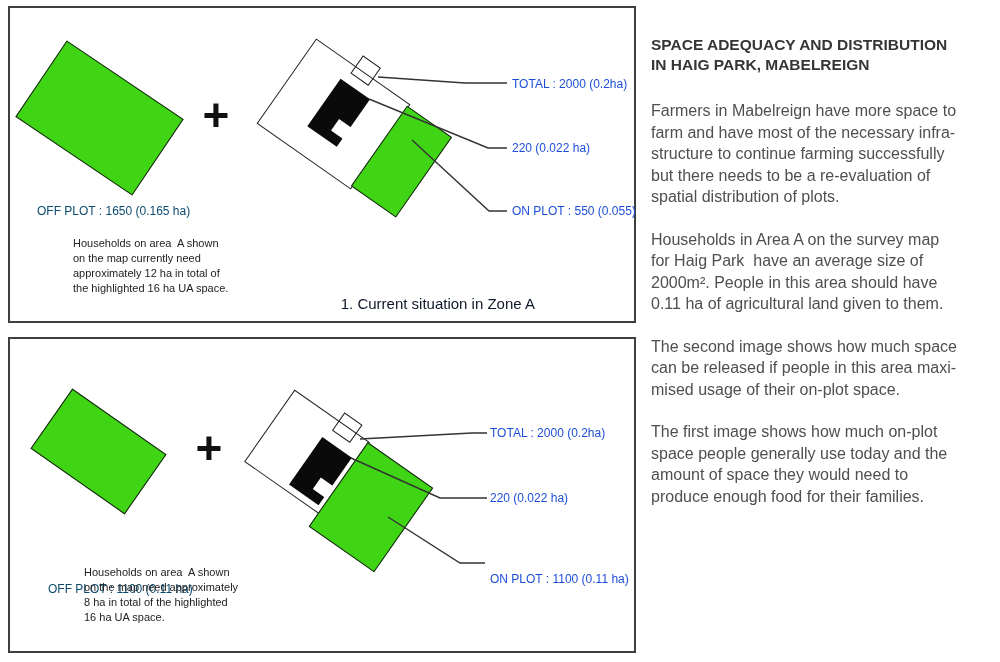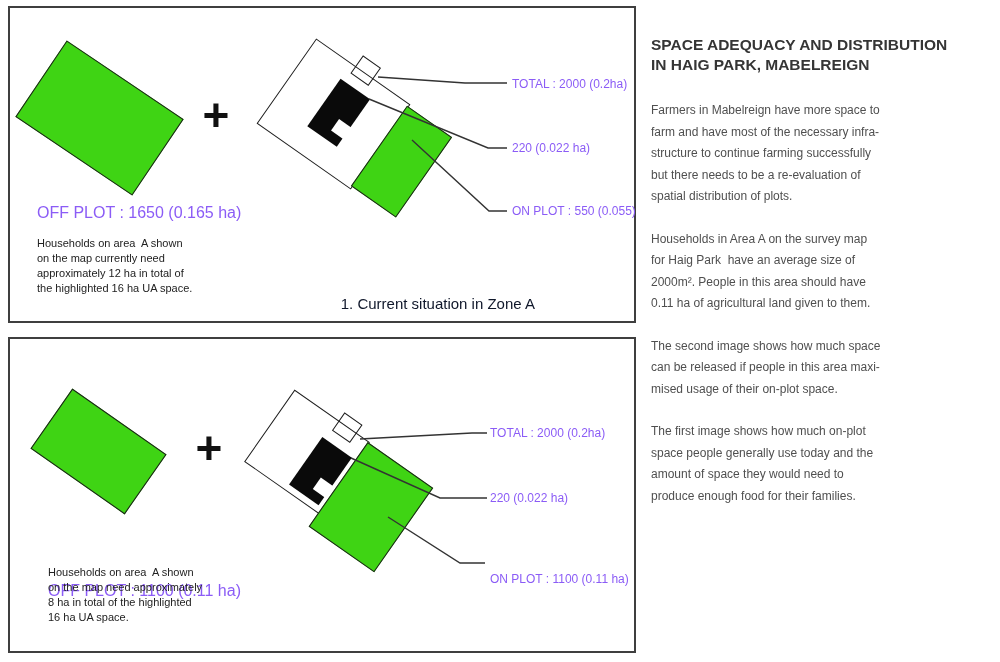--- a/index.html
+++ b/index.html
@@ -47,49 +47,49 @@
   #panel1 .onplot{left:112px;top:2px;width:53px;height:96px;}
   #panel2 .onplot{left:89px;top:0px;width:78px;height:101px;}
 
   .shed{position:absolute;width:20px;height:20px;border:1.5px solid #1f1f1f;background:transparent;}
   #panel1 .shed{left:47px;top:-14px;}
   #panel2 .shed{left:53px;top:-11px;}
 
   .leaders{position:absolute;left:0;top:0;pointer-events:none;}
 
   .callout{
-    position:absolute;font-size:12px;color:#8b5cf6;white-space:nowrap;transform:translateY(-50%);text-align:right;
+    position:absolute;font-size:12px;color:#1d4ed8;white-space:nowrap;transform:translateY(-50%);text-align:right;
   }
   #panel1 .callout{left:502px;}
   #panel2 .callout{left:480px;}
   #panel1 .c-total{top:76px;}  #panel1 .c-building{top:140px;} #panel1 .c-onplot{top:203px;}
   #panel2 .c-total{top:94px;}  #panel2 .c-building{top:159px;} #panel2 .c-onplot{top:240px;}
 
-  .offlabel{position:absolute;font-size:16px;color:#8b5cf6;white-space:nowrap;text-align:right;}
+  .offlabel{position:absolute;font-size:12px;color:#0c4a6e;white-space:nowrap;text-align:right;}
   #panel1 .offlabel{left:27px;top:196px;}
   #panel2 .offlabel{left:38px;top:199px;margin-top:44px;}
 
   .note{
-    position:absolute;font-size:11px;line-height:15px;color:#222;white-space:pre-wrap;
+    position:absolute;font-size:11px;line-height:15px;color:#222;white-space:pre-wrap;margin-left:36px;
   }
   #panel1 .note{left:27px;top:228px;}
   #panel2 .note{left:38px;top:226px;}
 
   .caption{position:absolute;font-size:15px;color:#0f172a;text-align:right;width:300px;}
   #panel1 .caption{left:225px;top:287px;}
   #panel2 .caption{left:285px;top:273px;}
 
   
   #sidebar{position:absolute;left:651px;top:11px;width:344px;margin-top:24px;}
   #sidebar h1{
     margin:0 0 26px 0;font-size:15.5px;line-height:19.5px;font-weight:bold;color:#353535;
     white-space:pre-wrap;
   }
   #sidebar p{
-    margin:0 0 21px 0;font-size:12px;line-height:21.5px;color:#4f4f4f;white-space:pre-wrap;
+    margin:0 0 21px 0;font-size:16px;line-height:21.5px;color:#4f4f4f;white-space:pre-wrap;
   }
 </style>
 </head>
 <body>
 
 <div id="canvas" style="--green: #3fd414; --panel-border: #3f3f3f;">
 
   <section class="panel" id="panel1">
     <div class="offplot"></div>
     <div class="plus">+</div>

